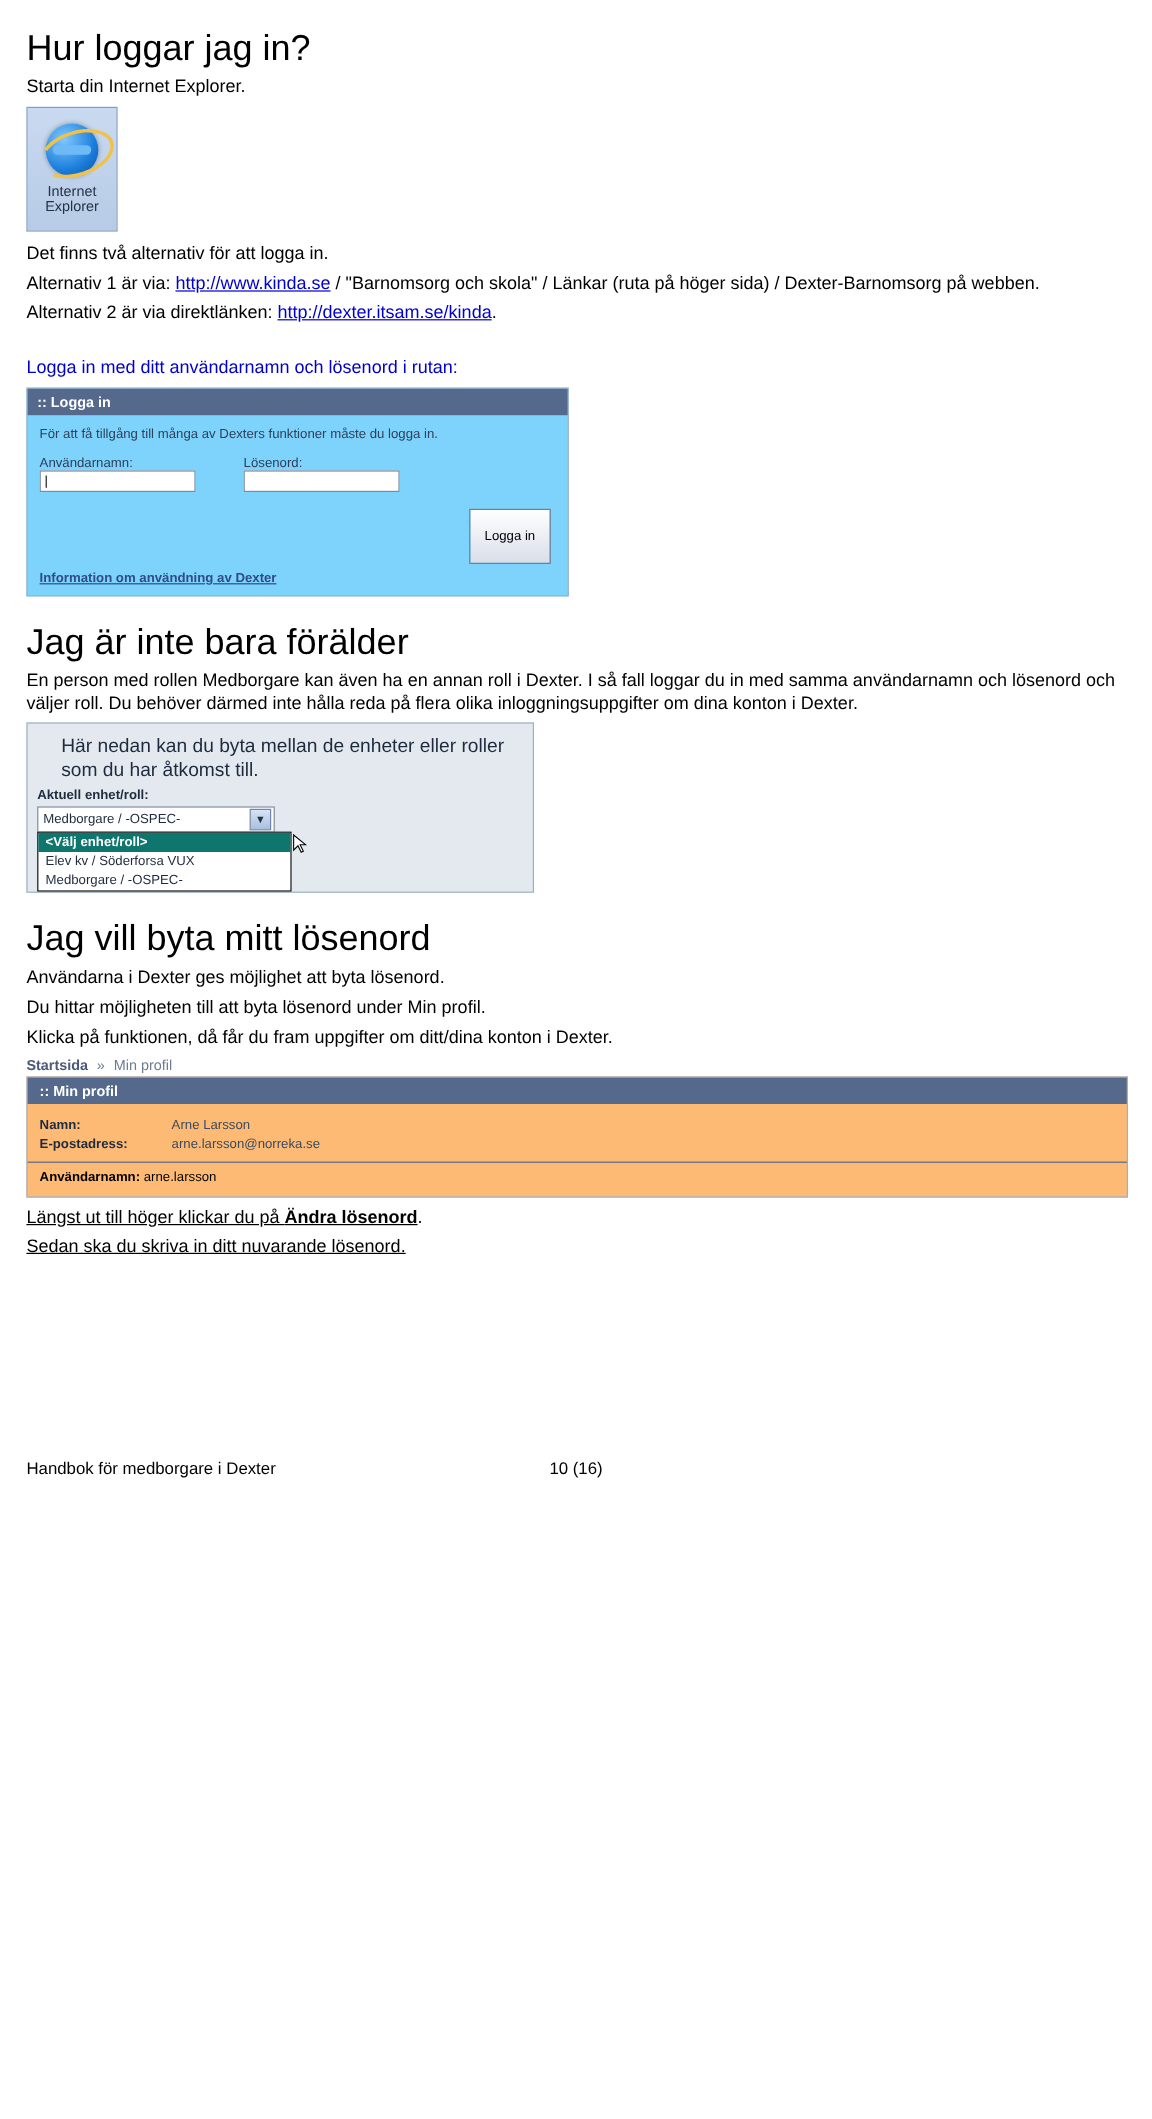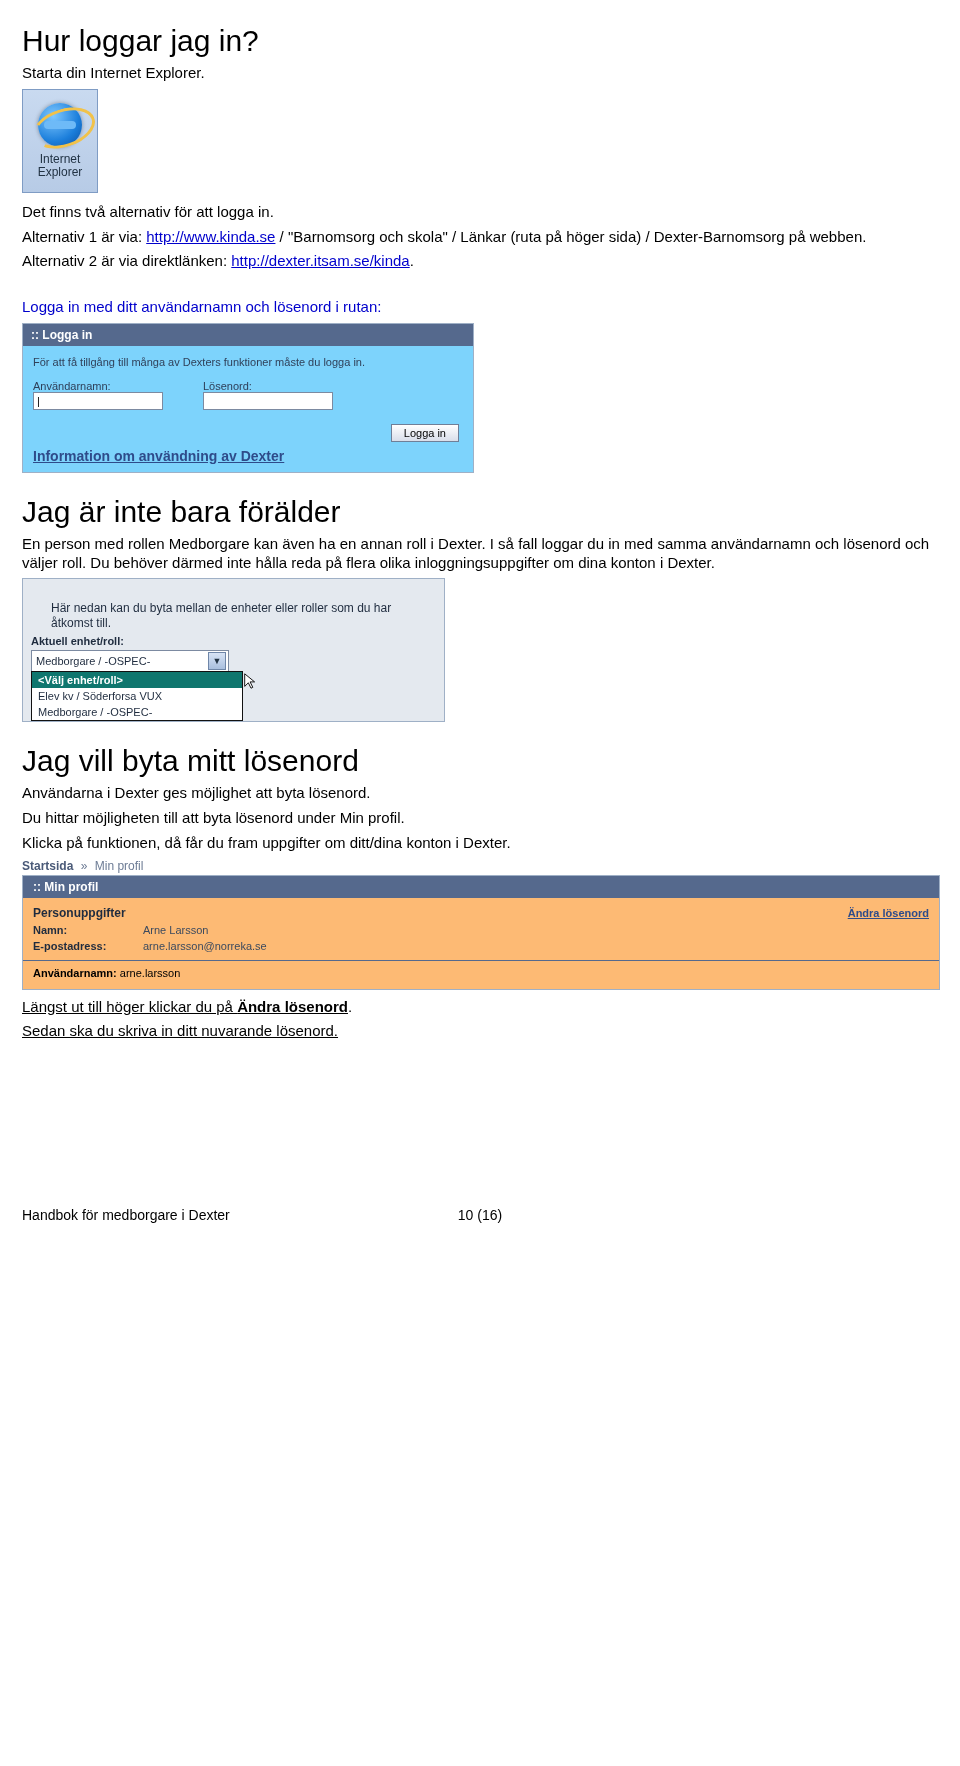--- a/index.html
+++ b/index.html
@@ -49,28 +49,28 @@
   .login-head { background:#55698d; color:#fff; font-size:12px; padding:4px 8px; font-weight:bold; }
   .login-body { padding:10px 10px 8px 10px; font-size:11px; color:#30415a; }
   .fields { display:flex; gap:40px; margin-top:12px; }
   .field-col { display:flex; flex-direction:column; font-size:11px; color:#2e3e58; }
   .field-col input {
     width:130px; height:18px; border:1px solid #7c8aa1; font-size:11px; padding:1px 3px;
     box-sizing:border-box; background:#fff;
   }
   .login-btn-row{ display:flex; justify-content:flex-end; margin:14px 4px 6px 0;}
   .login-btn{
-    font-size:11px; padding:2px 12px; border:1px solid #6f7f98;
+    font-size:11px; padding:16px 12px; border:1px solid #6f7f98;
     background:linear-gradient(#ffffff,#d9deea); cursor:pointer;
   }
-  .login-info { font-size:14px; color:#2e4b8a; text-decoration:underline; margin-top:6px; font-weight:bold;}
+  .login-info { font-size:11px; color:#2e4b8a; text-decoration:underline; margin-top:6px; font-weight:bold;}
 
   
   .role-block { width: 405px; background:#e4e9ef; border:1px solid #9fb0c6; padding:8px 8px 0 8px; font-family: Verdana, Arial, sans-serif; font-size:11px; color:#1e2b3e; }
-  .role-block p{font-size:12px; margin:14px 0 4px 0;padding-left:20px;}
+  .role-block p{font-size:16px; margin:2px 0 4px 0;padding-left:20px;}
   .role-label{ font-weight:bold; font-size:11px; }
   .role-select{
     width:190px; border:1px solid #7c8aa1; background:#fff; font-size:11px; height:20px; display:flex; align-items:center; justify-content:space-between; padding:0 2px 0 4px; margin:3px 0 0 0;
   }
   .role-select .chev{ width:16px; height:16px; background:linear-gradient(#d7e3f5,#a9bfde); border:1px solid #6f86a8; display:flex; align-items:center; justify-content:center; font-size:9px; color:#234;}
   .role-list{
     width:210px; border:1px solid #111; background:#fff; font-size:11px; margin-top:-1px;
   }
   .role-list div{ padding:2px 6px; }
   .role-list .sel { background:#0f766e; color:#fff; position:relative;font-weight:bold;}
@@ -185,24 +185,20 @@
 
   <div class="breadcrumb">
     <span style="font-weight:bold; color:#4a5a78;">Startsida</span>
     <span class="sep">»</span>
     <span>Min profil</span>
   </div>
 
   <div class="profile-panel">
     <div class="profile-head">:: Min profil</div>
     <div class="profile-section">
-      <div class="profile-section-title">
-        <span class="section-title-txt">Personuppgifter</span>
-        <span class="change-pw">Ändra lösenord</span>
-      </div>
       <div class="kv">
         <span class="k">Namn:</span>
         <span class="v">Arne Larsson</span>
       </div>
       <div class="kv">
         <span class="k">E-postadress:</span>
         <span class="v">arne.larsson@norreka.se</span>
       </div>
     </div>
     <div class="profile-user">

